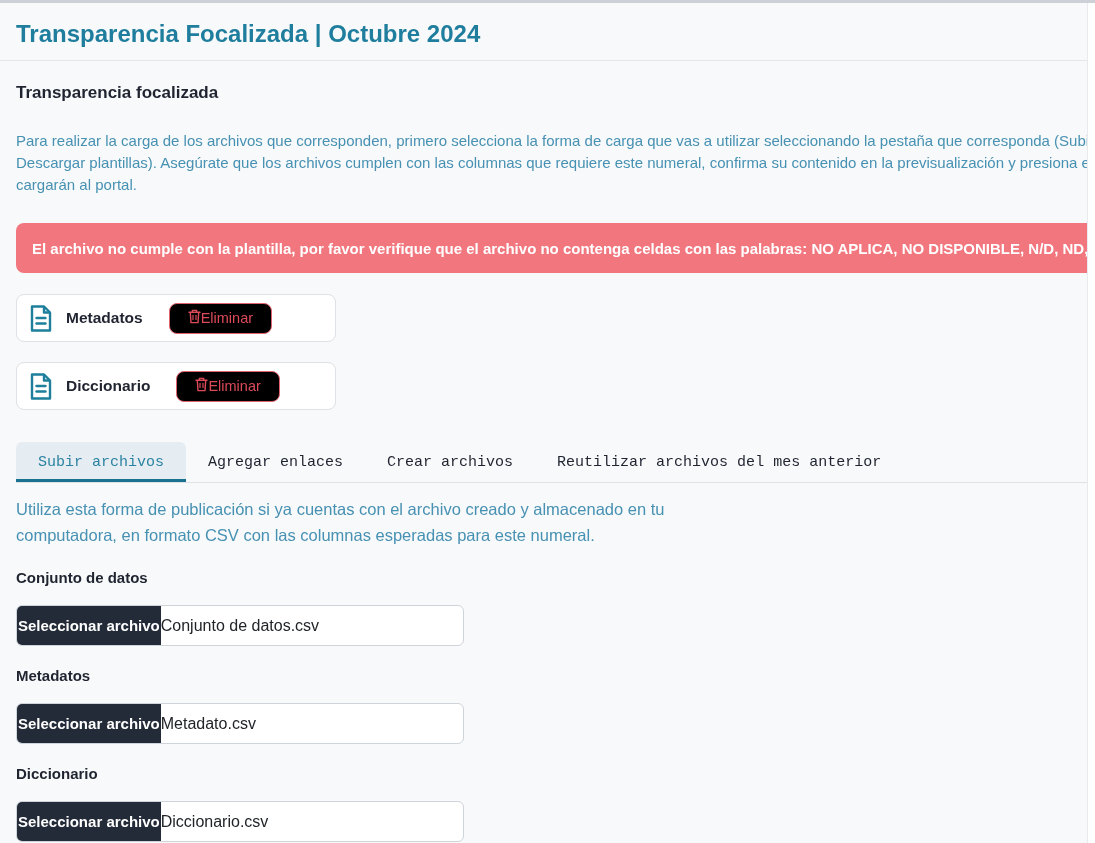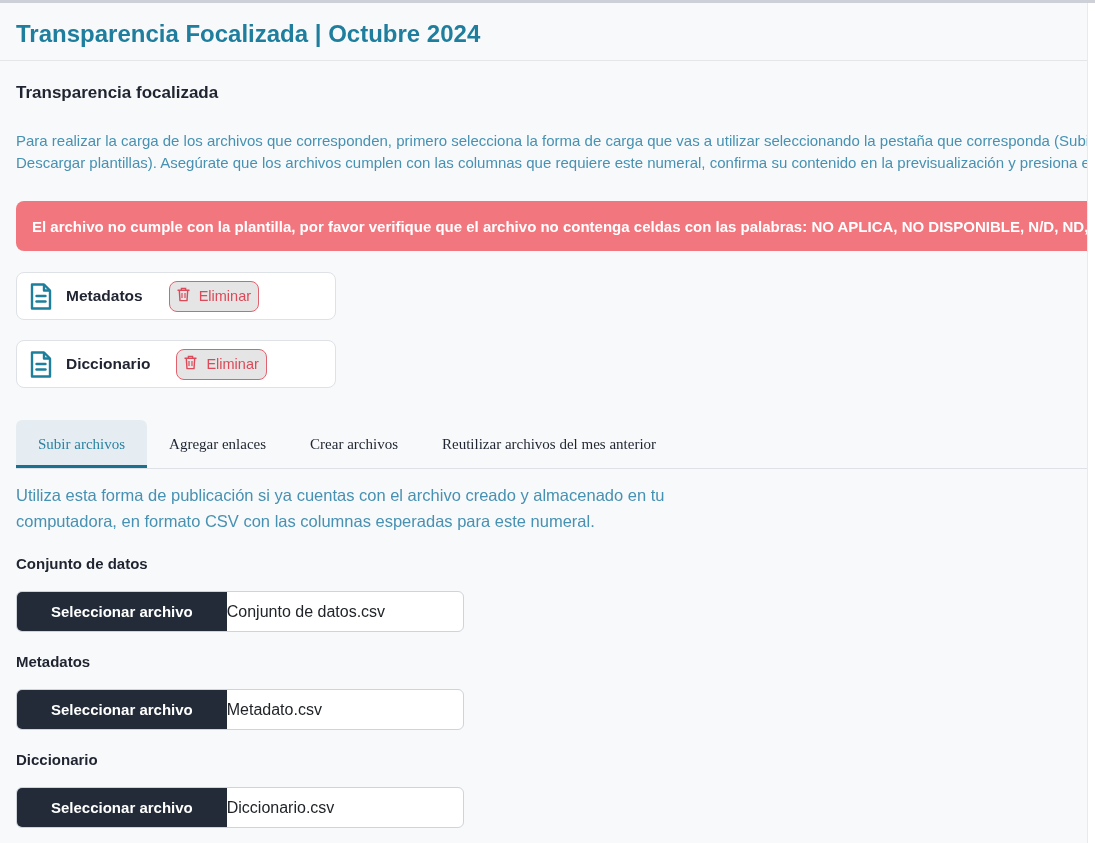--- a/index.html
+++ b/index.html
@@ -75,46 +75,46 @@
   }
   .file-card + .file-card { margin-top: 20px; }
   .file-card .doc-icon { display: flex; flex: none; }
   .file-card-label {
     margin-left: 13px;
     font-size: 15.5px; font-weight: 700;
     color: #1f2430;
   }
   .delete-btn {
     margin-left: 26px;
-    display: flex; align-items: center; gap: 9px;
-    height: 31px; padding: 0 7px;
-    background: #e5e5e5;
+    display: flex; align-items: center; 
+    height: 31px; padding: 0 18px;
+    background: #000000;
     border: 1px solid #e0626e;
     border-radius: 8px;
     color: #dc4a59;
     font-family: inherit;
     font-size: 14.5px;
     cursor: pointer;
   }
 
   .tabs {
     margin-top: 32px;
     display: flex;
     border-bottom: 1px solid #dee2e6;
   }
   .tab {
-    height: 48px;
+    height: 40px;
     padding: 0 22px;
     display: flex; align-items: center;
     font-size: 15px;
     color: #1f2430;
     cursor: pointer;
     background: transparent;
     border: none;
-    font-family: Liberation Serif, serif;
+    font-family: Liberation Mono, monospace;
   }
   .tab.active {
     background: #e6edf2;
     color: #2a83a2;
     border-radius: 6px 6px 0 0;
     box-shadow: inset 0 -3px 0 0 #19718f;
   }
 
   .tab-description {
     margin-top: 13px;
@@ -136,21 +136,21 @@
     background: #ffffff;
     border: 1px solid #ced4da;
     border-radius: 6px;
     display: flex; align-items: stretch;
     overflow: hidden;
     cursor: pointer;
   }
   .file-input-button {
     flex: none;
     display: flex; align-items: center;
-    padding: 0 34px;
+    padding: 0 1px;
     background: #222b37;
     color: #ffffff;
     font-size: 15px; font-weight: 700;
   }
   .file-input-filename {
     display: flex; align-items: center;
     font-size: 16px;
     color: #212529;
   }
 </style>
@@ -166,20 +166,21 @@
     <div class="page-title">Transparencia Focalizada | Octubre 2024</div>
   </div>
 
   <div class="content">
 
     <div class="section-heading">Transparencia focalizada</div>
 
     <div class="intro">
       <div class="intro-line">Para realizar la carga de los archivos que corresponden, primero selecciona la forma de carga que vas a utilizar seleccionando la pestaña que corresponda (Subir a</div>
       <div class="intro-line">Descargar plantillas). Asegúrate que los archivos cumplen con las columnas que requiere este numeral, confirma su contenido en la previsualización y presiona el b</div>
+      <div class="intro-line">cargarán al portal.</div>
     </div>
 
     <div class="alert">
       <span>El archivo no cumple con la plantilla, por favor verifique que el archivo no contenga celdas con las palabras: NO APLICA, NO DISPONIBLE, N/D, ND, NA, N/A</span>
     </div>
 
     <div class="file-card">
       <span class="doc-icon">
         <svg width="24" height="29" viewBox="0 0 24 29" fill="none">
           <path d="M3 2.5 H15 L21 8.5 V26.5 H3 Z" stroke="#1d7f9c" stroke-width="2.4" stroke-linejoin="round" fill="none"></path>

